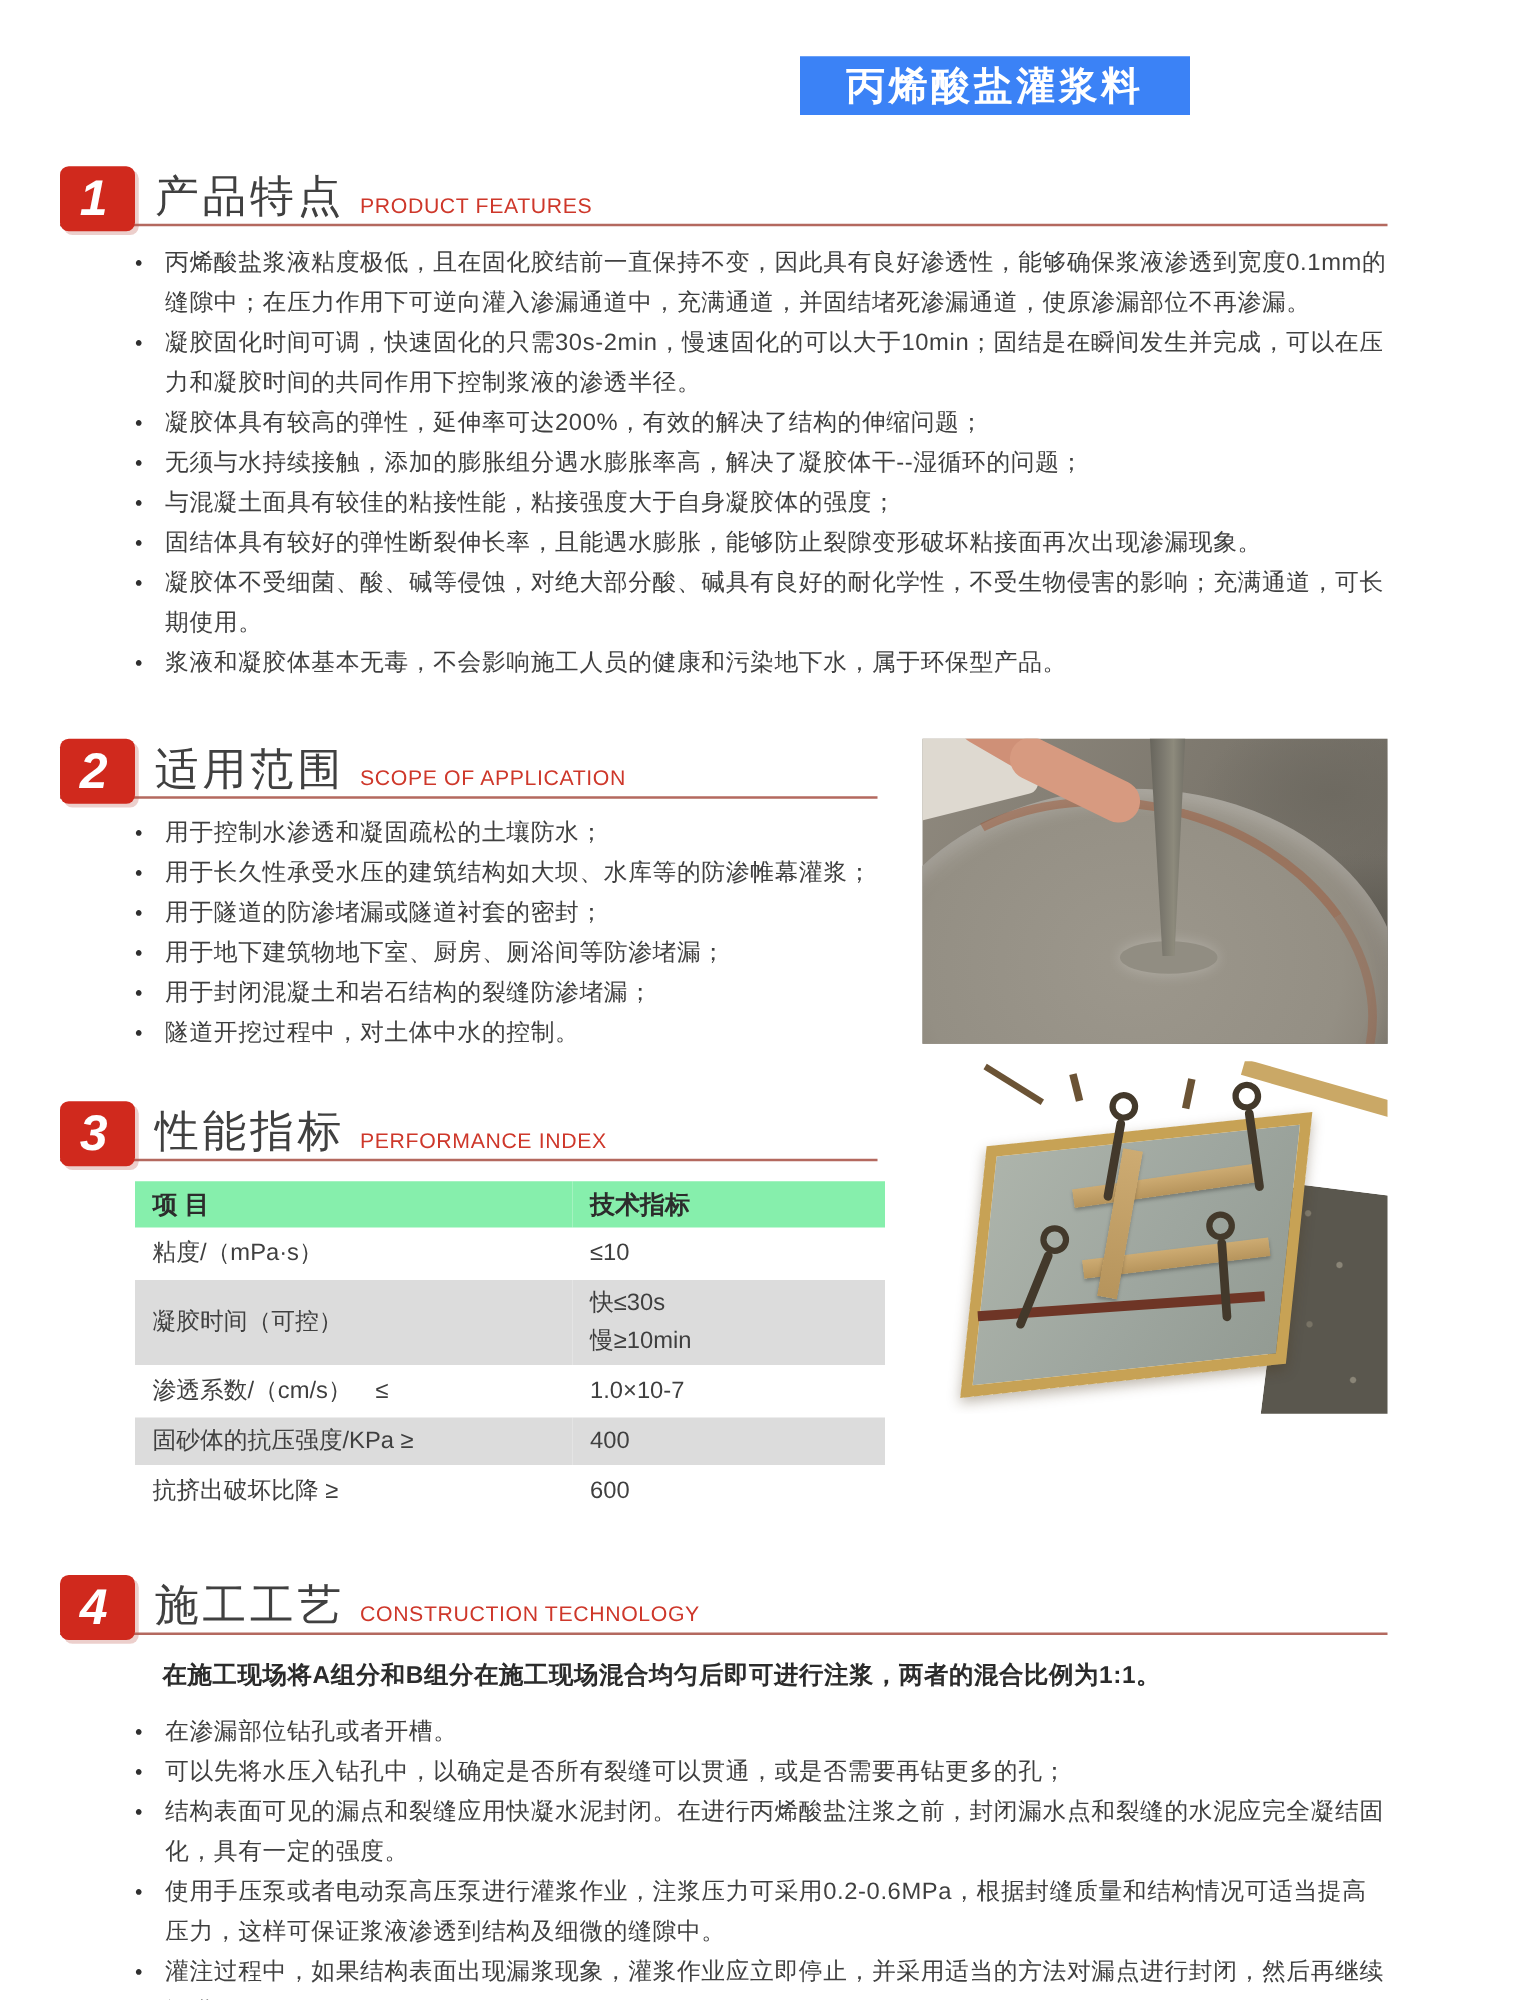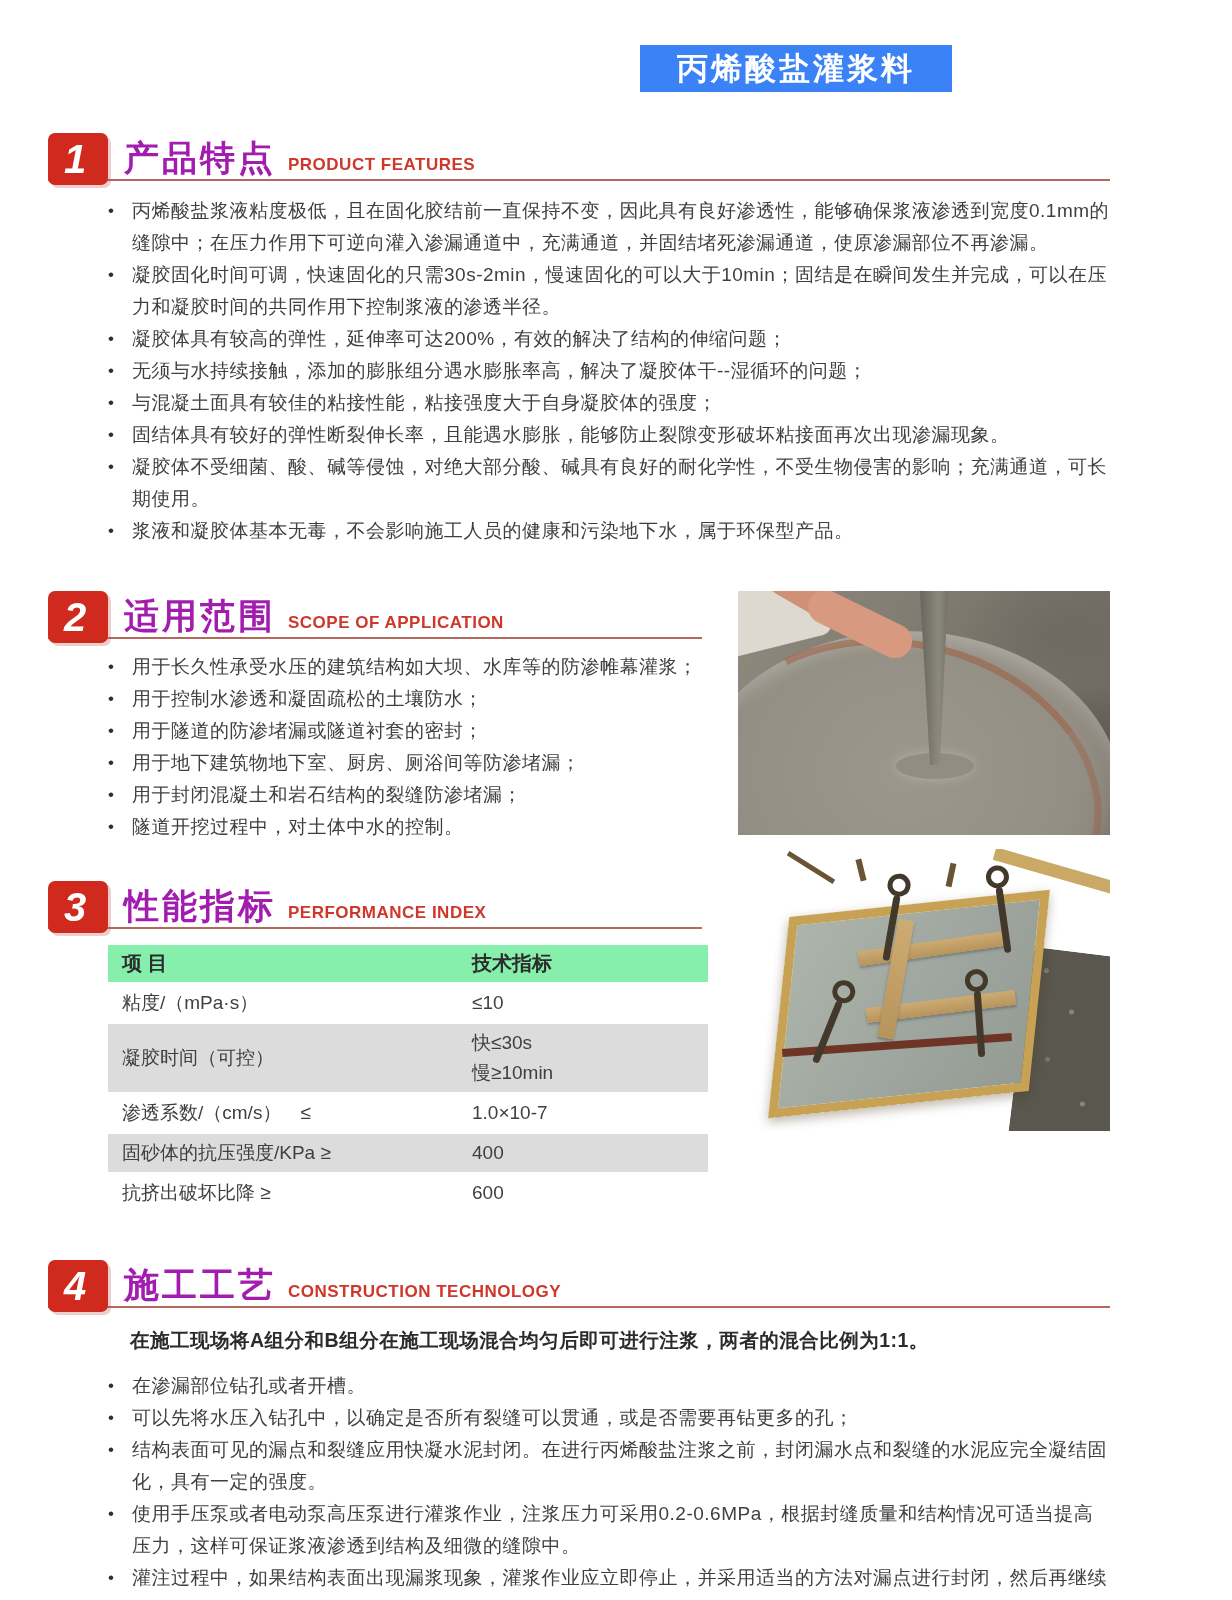--- a/index.html
+++ b/index.html
@@ -28,25 +28,25 @@
   }
   .badge {
     width:60px; height:52px; background:#d0291d; border-radius:7px;
     color:#fff; font-size:40px; font-weight:bold; font-style:italic;
     display:flex; align-items:center; justify-content:center;
     box-shadow:3px 3px 0 rgba(186,84,72,.28);
     margin-bottom:-6px; position:relative; z-index:2;
     padding-right:6px;
   }
   .sec-zh {
-    color:#a21caf; font-size:35px; font-weight:bold; letter-spacing:3px;
+    color:#404040; font-size:35px; font-weight:normal; letter-spacing:3px;
     margin-left:16px; line-height:1; padding-bottom:4px;
   }
   .sec-en {
-    color:#ce372a; font-size:17px; font-weight:bold; letter-spacing:.5px;
+    color:#ce372a; font-size:17px; font-weight:normal; letter-spacing:.5px;
     margin-left:12px; line-height:1; padding-bottom:6px; white-space:nowrap;
   }
 
   
   ul.bullets { list-style:none; margin:14px 0 0 56px; }
   ul.bullets li {
     position:relative; padding-left:28px;
     font-size:19px; line-height:32px; letter-spacing:.5px;
   }
   ul.bullets li::before {
@@ -191,22 +191,22 @@
   <div class="two-col">
     <div class="col-left">
 
       <section>
         <header class="sec-head">
           <span class="badge">2</span>
           <span class="sec-zh">适用范围</span>
           <span class="sec-en">SCOPE OF APPLICATION</span>
         </header>
         <ul class="bullets" style="margin-top:12px;">
+          <li>用于控制水渗透和凝固疏松的土壤防水；</li>
           <li>用于长久性承受水压的建筑结构如大坝、水库等的防渗帷幕灌浆；</li>
-          <li>用于控制水渗透和凝固疏松的土壤防水；</li>
           <li>用于隧道的防渗堵漏或隧道衬套的密封；</li>
           <li>用于地下建筑物地下室、厨房、厕浴间等防渗堵漏；</li>
           <li>用于封闭混凝土和岩石结构的裂缝防渗堵漏；</li>
           <li>隧道开挖过程中，对土体中水的控制。</li>
         </ul>
       </section>
 
       <section style="margin-top:30px;">
         <header class="sec-head">
           <span class="badge">3</span>

